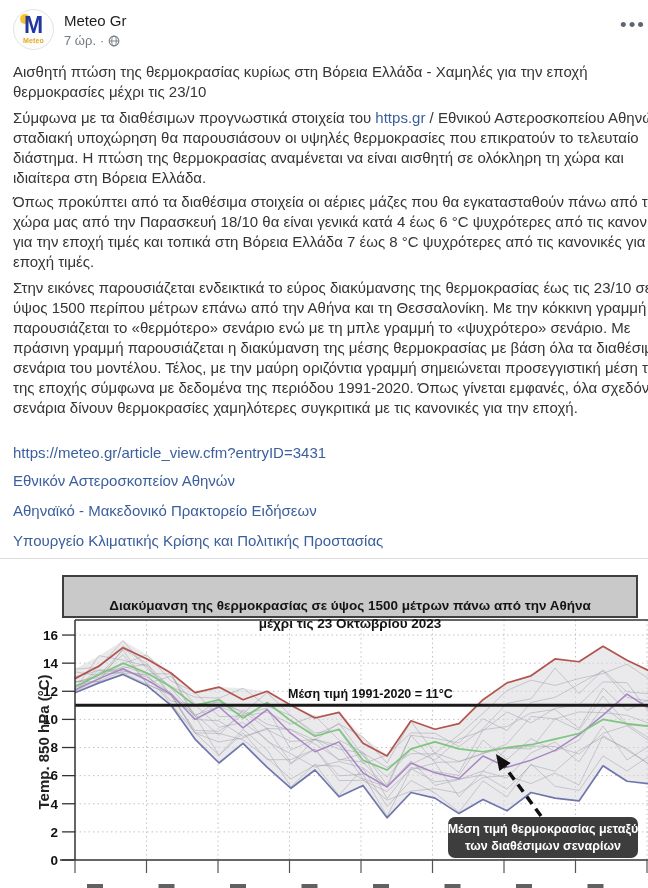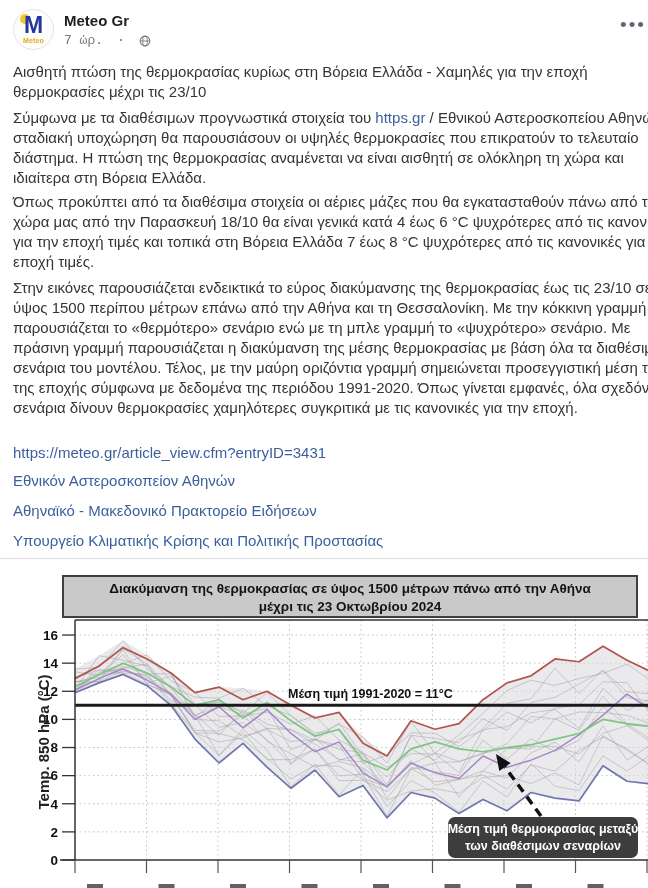--- a/index.html
+++ b/index.html
@@ -21,36 +21,36 @@
     font-weight:bold; font-size:23px; color:#23359e; line-height:24px;
   }
   .avatar .sun-dot {
     position:absolute; left:6px; top:4px; width:10px; height:10px;
     border-radius:50%; background:#f4c430;
   }
   .avatar .meteo-word {
     position:absolute; left:0; top:27px; width:100%; text-align:center;
     font-size:7px; font-weight:bold; color:#e3a81c; letter-spacing:0.2px;
   }
-  .author { position:absolute; left:64px; top:12px; font-size:15px; font-weight:bold; color:#1c1e21; }
-  .meta-row { position:absolute; left:64px; top:33px; font-size:13px; color:#737a80; display:flex; align-items:center; gap:14px;font-family:Liberation Mono, monospace; }
+  .author { position:absolute; left:64px; top:12px; font-size:15px; font-weight:normal; color:#1c1e21; }
+  .meta-row { position:absolute; left:64px; top:33px; font-size:13px; color:#737a80; display:flex; align-items:center; gap:4px; }
   .globe { width:12px; height:12px; display:inline-block; }
   .options { position:absolute; left:620px; top:14px; font-size:19px; letter-spacing:2px; color:#5f6673; cursor:pointer; }
   
   .para { position:absolute; left:13px; width:662px; font-size:15px; line-height:20px; color:#333537; }
   .para a, .inline-link { color:#3b5f9e; text-decoration:none; cursor:pointer; }
   .taglink { position:absolute; left:13px; width:662px; font-size:15px; line-height:20px; color:#3b5f9e; cursor:pointer; }
   .divider { position:absolute; left:0; top:558px; width:648px; height:1px; background:#dadce0; }
   
   .chart-wrap { position:absolute; left:0; top:560px; width:648px; height:328px; overflow:hidden; background:#fff; }
   .chart-title-box {
     position:absolute; left:62px; top:15px; width:576px; height:43px;
     background:#c9c9c9; border:2px solid #3f3f3f; z-index:3;
     text-align:center; font-weight:bold; color:#141414; font-size:13.5px; line-height:18px;
-    padding-top:3px;
+    padding-top:20px;
   }
   #chart-svg { position:absolute; left:0; top:0; }
 </style>
 </head>
 <body>
 
 <div id="screen">
 
   <div class="header">
     <div class="avatar">
@@ -81,21 +81,21 @@
   <div class="taglink" style="top:443px">https://meteo.gr/article_view.cfm?entryID=3431</div>
   <div class="taglink" style="top:471px">Εθνικόν Αστεροσκοπείον Αθηνών</div>
   <div class="taglink" style="top:501px">Αθηναϊκό - Μακεδονικό Πρακτορείο Ειδήσεων</div>
   <div class="taglink" style="top:531px">Υπουργείο Κλιματικής Κρίσης και Πολιτικής Προστασίας</div>
 
   <div class="divider"></div>
 
   <div class="chart-wrap">
     <div class="chart-title-box">
       <div>Διακύμανση της θερμοκρασίας σε ύψος 1500 μέτρων πάνω από την Αθήνα</div>
-      <div>μέχρι τις 23 Οκτωβρίου 2024</div>
+      <div>μέχρι τις 23 Οκτωβρίου 2023</div>
     </div>
     <svg id="chart-svg" width="710" height="328" viewBox="0 560 710 328">
         <line x1="75" y1="831.88" x2="710" y2="831.88" stroke="#c2c2c2" stroke-width="1" stroke-dasharray="1.5 3"></line>
         <line x1="75" y1="803.76" x2="710" y2="803.76" stroke="#c2c2c2" stroke-width="1" stroke-dasharray="1.5 3"></line>
         <line x1="75" y1="775.64" x2="710" y2="775.64" stroke="#c2c2c2" stroke-width="1" stroke-dasharray="1.5 3"></line>
         <line x1="75" y1="747.52" x2="710" y2="747.52" stroke="#c2c2c2" stroke-width="1" stroke-dasharray="1.5 3"></line>
         <line x1="75" y1="719.4" x2="710" y2="719.4" stroke="#c2c2c2" stroke-width="1" stroke-dasharray="1.5 3"></line>
         <line x1="75" y1="691.28" x2="710" y2="691.28" stroke="#c2c2c2" stroke-width="1" stroke-dasharray="1.5 3"></line>
         <line x1="75" y1="663.16" x2="710" y2="663.16" stroke="#c2c2c2" stroke-width="1" stroke-dasharray="1.5 3"></line>
         <line x1="75" y1="635.04" x2="710" y2="635.04" stroke="#c2c2c2" stroke-width="1" stroke-dasharray="1.5 3"></line>

